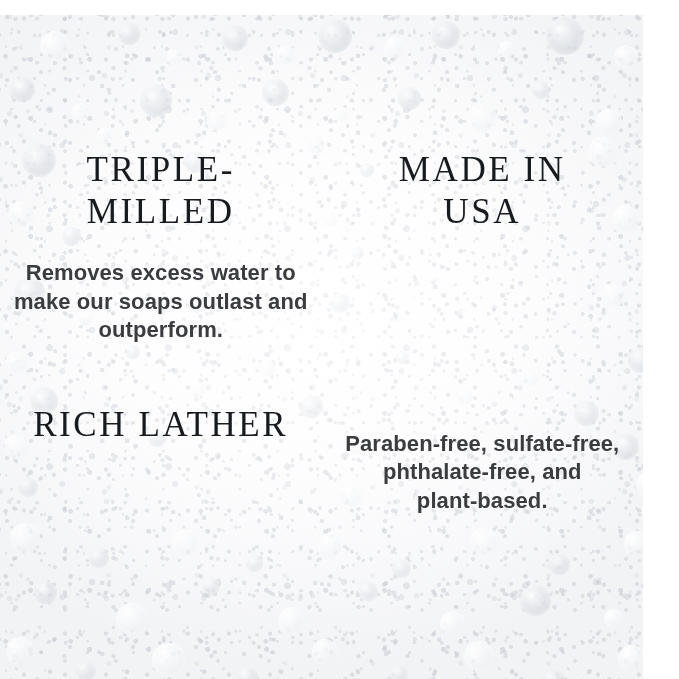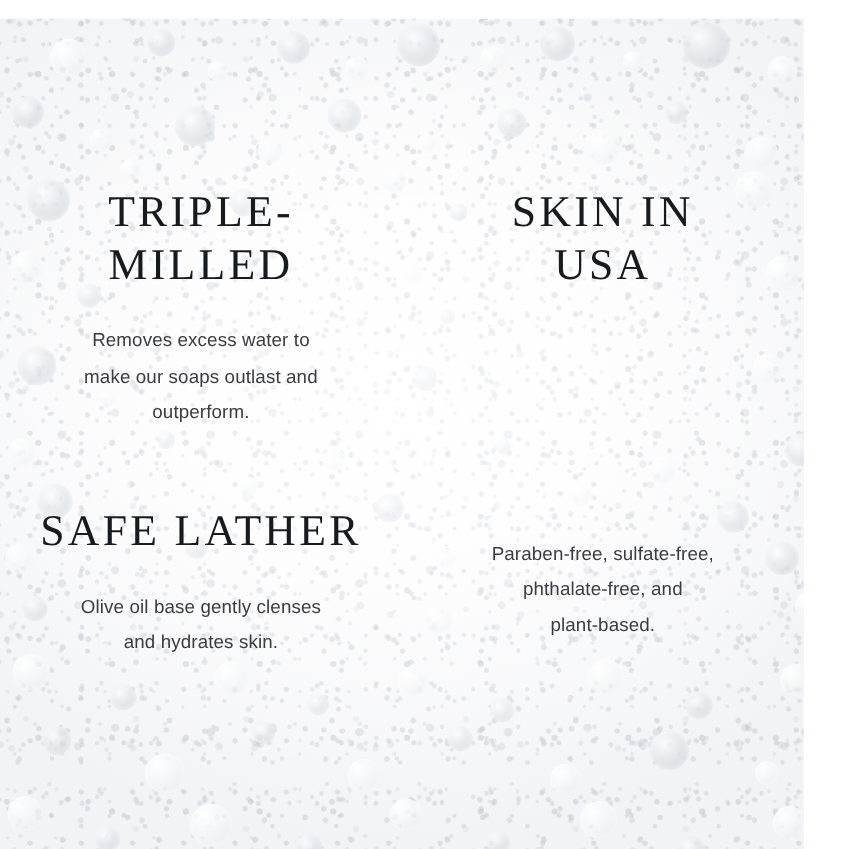--- a/index.html
+++ b/index.html
@@ -141,26 +141,26 @@
     color: #171a1f;
     text-align: center;
     margin: 0;
     font-weight: 400;
     white-space: pre-line;
     text-shadow: 0 0 6px rgba(255,255,255,.75), 0 0 14px rgba(255,255,255,.5);
   }
 
   .feature-desc {
     font-family: "Liberation Sans", sans-serif;
-    font-size: 15px;
+    font-size: 22px;
     line-height: 28.5px;
     color: #3b3c3f;
     text-align: center;
     margin: 0;
-    font-weight: 400;
+    font-weight: 700;
     letter-spacing: .1px;
     white-space: pre-line;
     text-shadow: 0 0 5px rgba(255,255,255,.8), 0 0 12px rgba(255,255,255,.55);
   }
 
   
   .cell.r1 .feature-desc { margin-top: 26px; }
   .cell.r2 .feature-desc { margin-top: 26px; }
 
   
@@ -270,28 +270,26 @@
 
     <div class="cell r1">
       <h2 class="feature-title">TRIPLE-
 MILLED</h2>
       <p class="feature-desc">Removes excess water to
 make our soaps outlast and
 outperform.</p>
     </div>
 
     <div class="cell r1">
-      <h2 class="feature-title">SKIN IN
+      <h2 class="feature-title">MADE IN
 USA</h2>
     </div>
 
     <div class="cell r2">
-      <h2 class="feature-title">SAFE LATHER</h2>
-      <p class="feature-desc">Olive oil base gently clenses
-and hydrates skin.</p>
+      <h2 class="feature-title">RICH LATHER</h2>
     </div>
 
     <div class="cell r2">
       <p class="feature-desc">Paraben-free, sulfate-free,
 phthalate-free, and
 plant-based.</p>
     </div>
 
   </div>
 </div>

